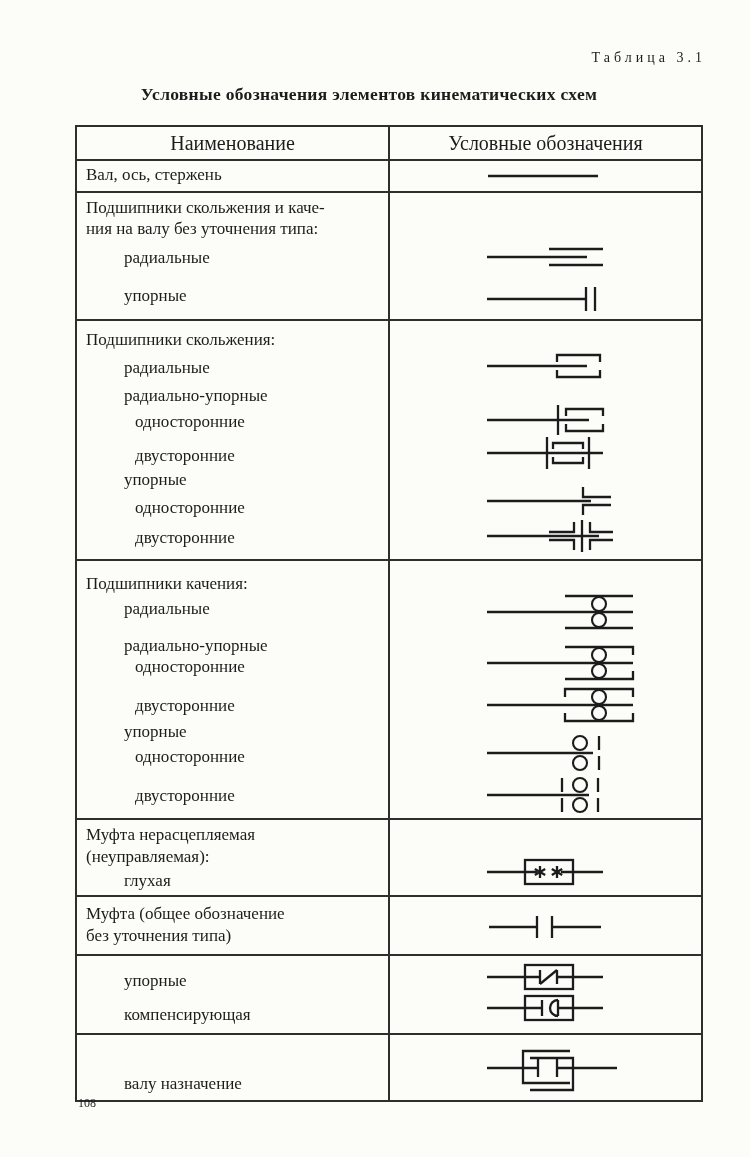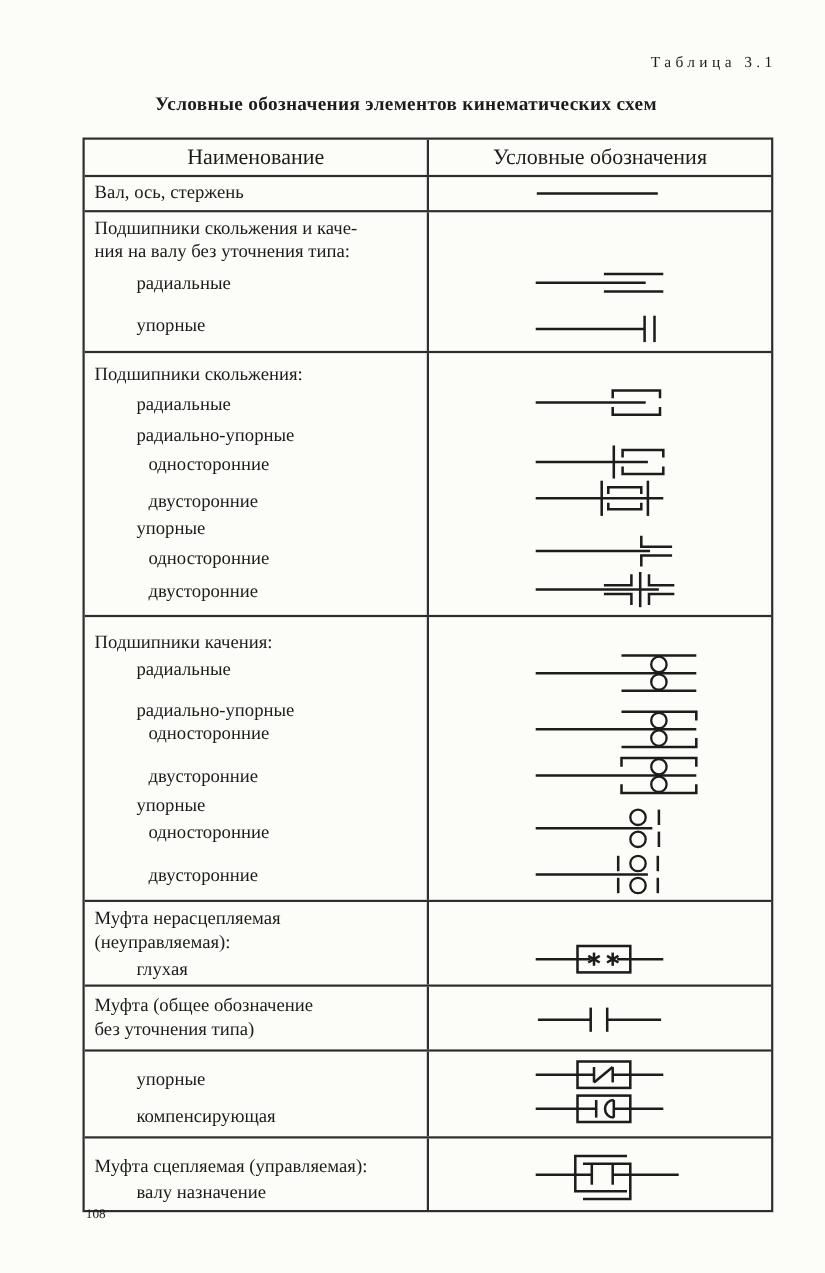--- a/index.html
+++ b/index.html
@@ -266,21 +266,20 @@
           <path d="M73,10 A8,8 0 0 0 65,18 A8,8 0 0 0 73,26"></path>
           <line x1="73" y1="10" x2="73" y2="26"></line>
           <line x1="73" y1="18" x2="118" y2="18"></line>
         </svg>
       </div>
     </div>
   </div>
 
   <div class="row" style="height:65px">
     <div class="cell-name">
-      <span class="lbl ind0" style="top:16px">Муфта сцепляемая (управляемая):</span>
       <span class="lbl ind1" style="top:40px">валу назначение</span>
     </div>
     <div class="cell-sym">
       <div class="sym" style="top:2px">
         <svg width="135" height="58" viewBox="0 0 135 58">
           <line x1="2" y1="31" x2="53" y2="31"></line>
           <path d="M85,14 L38,14 L38,46 L85,46"></path>
           <path d="M45,22 L88,22 L88,54 L45,54" transform="translate(0,-1)"></path>
           <line x1="53" y1="22" x2="53" y2="40"></line>
           <line x1="72" y1="22" x2="72" y2="40"></line>

